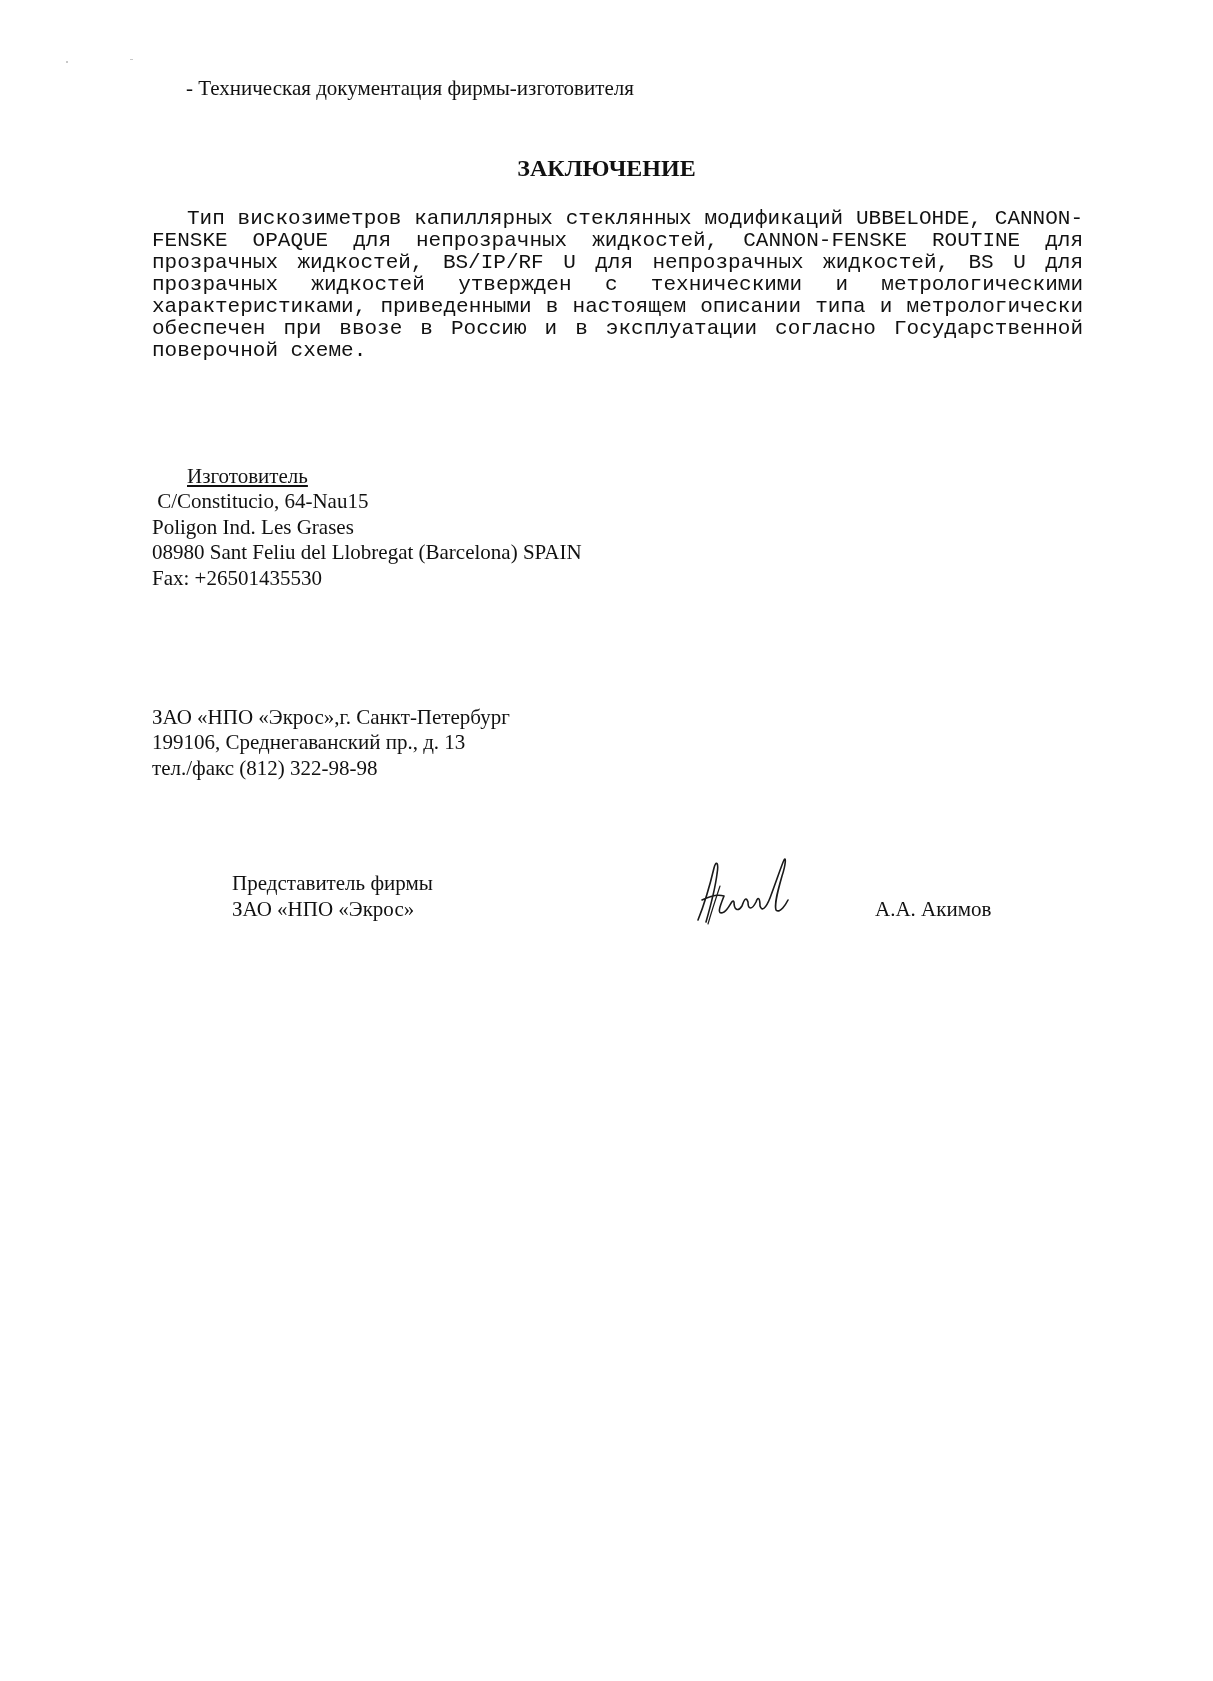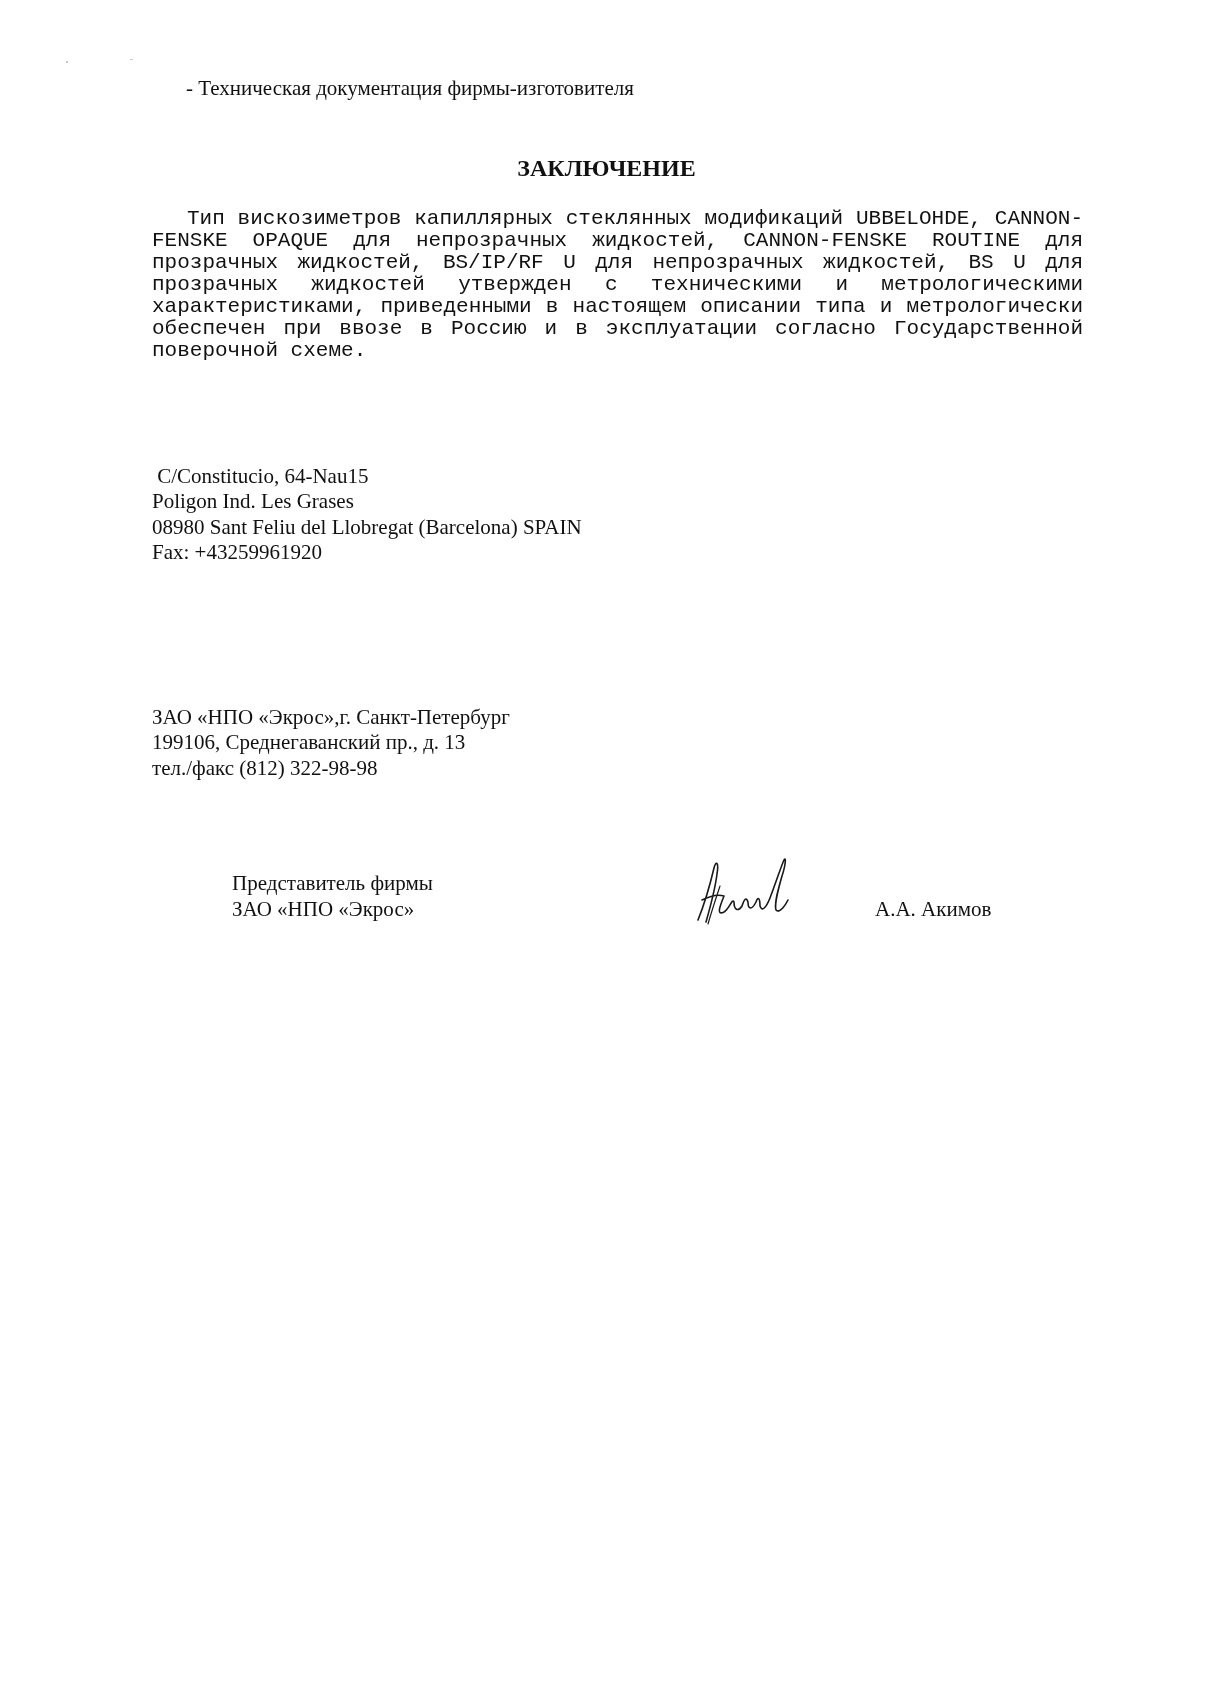--- a/index.html
+++ b/index.html
@@ -30,24 +30,25 @@
 <div class="speck" style="left:66px;top:61px;width:2px;height:2px;"></div>
 <div class="speck" style="left:130px;top:59px;width:3px;height:1px;"></div>
 
 <div class="line doc-item">- Техническая документация фирмы-изготовителя</div>
 
 <div class="line heading">ЗАКЛЮЧЕНИЕ</div>
 
 <div class="para">Тип вискозиметров капиллярных стеклянных модификаций UBBELOHDE, CANNON-FENSKE OPAQUE для непрозрачных жидкостей, CANNON-FENSKE ROUTINE для прозрачных жидкостей, BS/IP/RF U для непрозрачных жидкостей, BS U для прозрачных жидкостей утвержден с техническими и метрологическими характеристиками, приведенными в настоящем описании типа и метрологически обеспечен при ввозе в Россию и в эксплуатации согласно Государственной поверочной схеме.</div>
 
 <div class="block" style="top:464px;">
+  <div class="ind"><span class="label-u">Изготовитель</span></div>
   <div style="white-space:pre;"> C/Constitucio, 64-Nau15</div>
   <div>Poligon Ind. Les Grases</div>
   <div>08980 Sant Feliu del Llobregat (Barcelona) SPAIN</div>
-  <div>Fax: +43259961920</div>
+  <div>Fax: +26501435530</div>
 </div>
 
 <div class="block" style="top:705px;">
   <div>ЗАО «НПО «Экрос»,г. Санкт-Петербург</div>
   <div>199106, Среднегаванский пр., д. 13</div>
   <div>тел./факс (812) 322-98-98</div>
 </div>
 
 <div class="sig-block">
   <div>Представитель фирмы</div>

